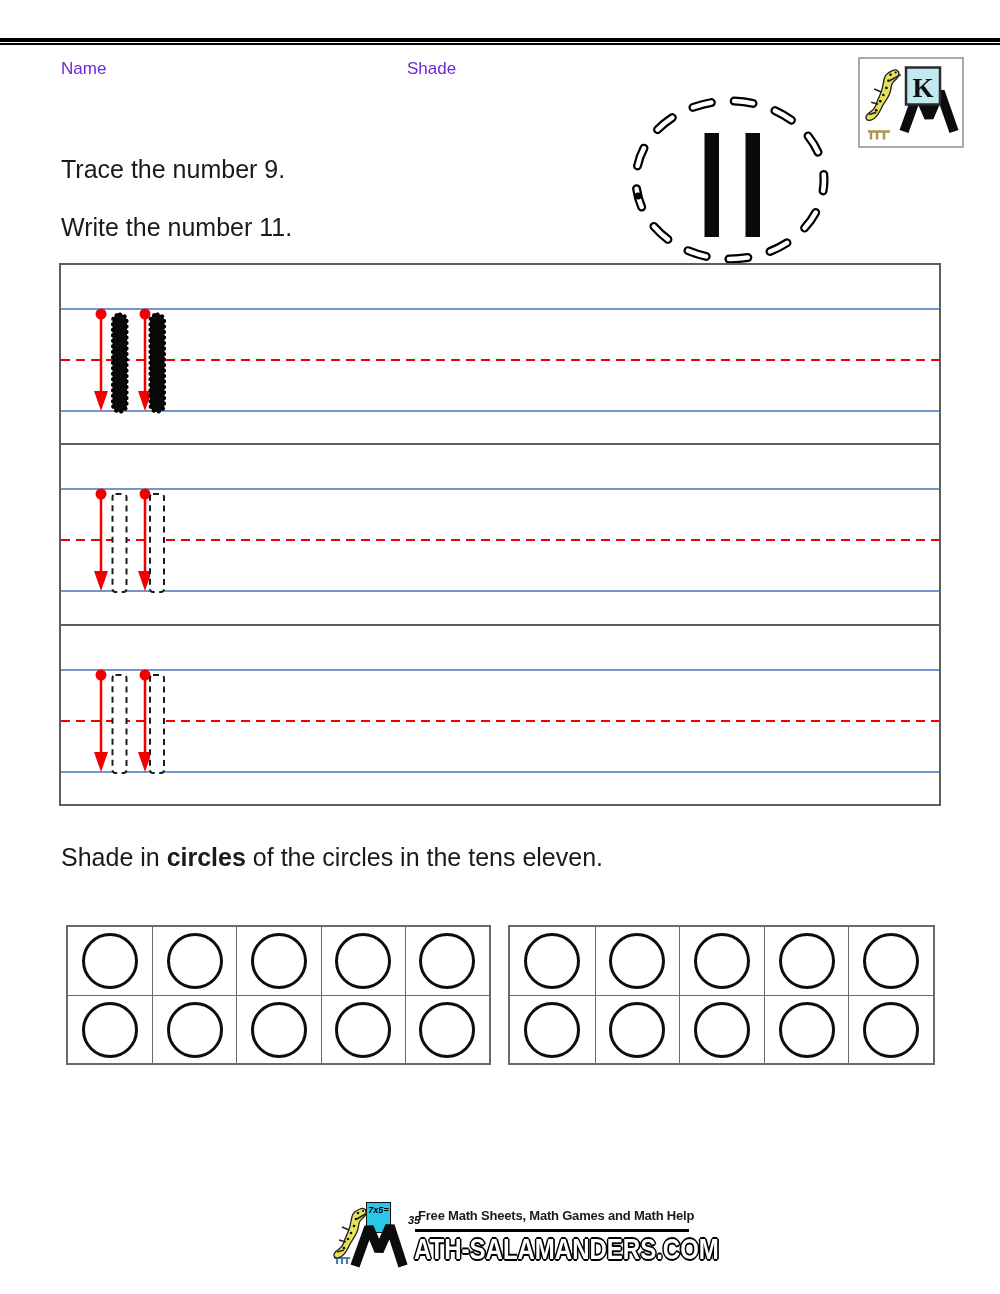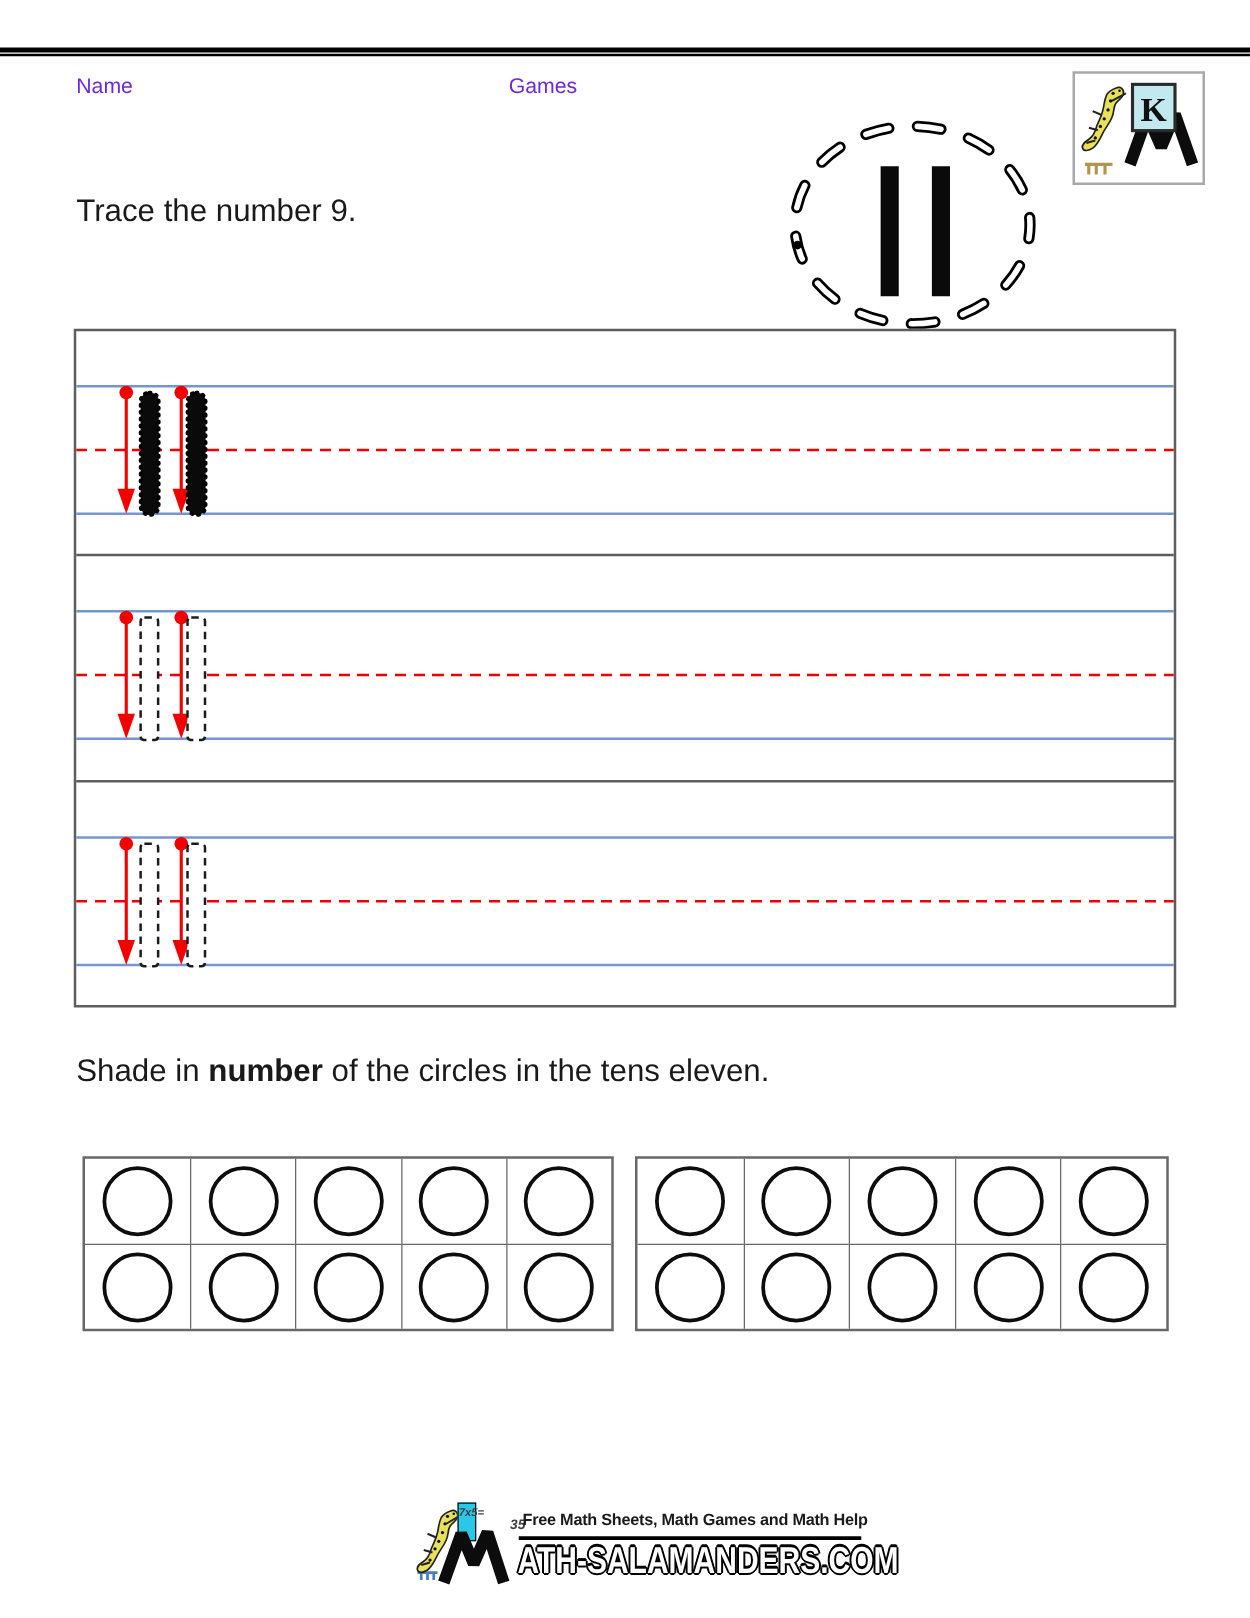--- a/index.html
+++ b/index.html
@@ -46,43 +46,43 @@
               grid-template-columns:repeat(5,1fr);grid-template-rows:1fr 1fr;}
   .tf1{left:66px;} .tf2{left:508px;width:427px;}
   .cell{display:flex;align-items:center;justify-content:center;box-sizing:border-box;}
   .cell.lb{border-left:1.5px solid #686868;}
   .cell.tb{border-top:1.5px solid #686868;}
   .circle{width:50px;height:50px;border:3.5px solid #0d0d0d;border-radius:50%;background:#fff;}
 
   
   .footer{position:absolute;left:330px;top:1198px;width:400px;height:80px;}
   .f-sala{position:absolute;left:0;top:6px;}
-  .f-board{position:absolute;left:36px;top:4px;width:15px;height:31px;background:#2BC7E9;
+  .f-board{position:absolute;left:36px;top:4px;width:25px;height:31px;background:#2BC7E9;
            border:1.5px solid #111;box-sizing:border-box;text-align:center;
-           font-weight:bold;font-style:italic;color:#404040;line-height:1;}
+           font-weight:bold;font-style:italic;color:#000000;line-height:1;}
   .f-board .l1{font-size:9px;margin-top:3px;}
   .f-board .l2{font-size:11px;margin-left:41px;}
   .f-m{position:absolute;left:20px;top:24px;}
   .f-tagline{position:absolute;left:88px;top:10px;font-size:13px;font-weight:bold;
              letter-spacing:-0.2px;white-space:nowrap;color:#1a1a1a;}
   .f-rule{position:absolute;left:85px;top:31px;width:274px;height:3px;background:#000;}
   .f-site{position:absolute;left:84px;top:34px;font-size:30px;font-weight:bold;white-space:nowrap;
           color:#fff;transform:scaleX(0.8);transform-origin:left top;
           text-shadow:-2px 0 0 #000,2px 0 0 #000,0 -2px 0 #000,0 2px 0 #000,
                       -1px -1px 0 #000,1px -1px 0 #000,-1px 1px 0 #000,1px 1px 0 #000;}
 </style>
 </head>
 <body>
 
 <div class="page">
 
   <div class="top-rule"></div>
 
   <span class="lbl name-lbl">Name</span>
-  <span class="lbl date-lbl">Games</span>
+  <span class="lbl date-lbl">Shade</span>
 
   <div class="badge">
     <svg width="102" height="87" viewBox="0 0 102 86">
       <g>
         <path d="M8,72 h22 M11,72 v8 M17,72 v8 M24,72 v8" stroke="#b09550" stroke-width="2.5" fill="none"></path>
       </g>
       <g transform="translate(4,8) scale(1.02)">
         <path d="M28,3 C32,1 35,4 34,8 C33,11 30,12 28,15 C26,18 27,22 25,26 C23,31 20,34 18,38 C16,42 14,47 10,50 C7,52 3,53 2,50 C1,47 4,45 7,43 C10,41 12,37 13,33 C15,28 17,25 18,20 C19,16 19,12 21,8 C23,5 25,4 28,3 Z" fill="#E7E15A" stroke="#222" stroke-width="1.3"></path>
         <path d="M17,24 L10,21 M25,13 L36,7 M14,36 L7,34 M12,44 L5,46" stroke="#222" stroke-width="1.6" fill="none"></path>
         <circle cx="26" cy="7" r="1.3" fill="#111"></circle>
@@ -96,20 +96,21 @@
       <g>
         <path d="M44,72 L58,33 L69,58 L80,32 L94,72" stroke="#0c0c0c" stroke-width="9.5" fill="none" stroke-linejoin="bevel"></path>
       </g>
       <rect x="46" y="8" width="34" height="37" fill="#C2E9F0" stroke="#2a2a2a" stroke-width="2.5"></rect>
       <text x="63" y="37" text-anchor="middle" font-family="Liberation Serif, serif" font-weight="bold" font-size="27" fill="#111">K</text>
     </svg>
   </div>
 
 
   <p class="instr trace">Trace the number 9.</p>
+  <p class="instr write">Write the number 11.</p>
 
   <svg class="number-circle" width="206" height="172" viewBox="0 0 206 172">
     <ellipse cx="100" cy="86" rx="94" ry="79" fill="none" stroke="#000" stroke-width="9" stroke-dasharray="19 23" stroke-dashoffset="8" stroke-linecap="round"></ellipse>
     <ellipse cx="100" cy="86" rx="94" ry="79" fill="none" stroke="#fff" stroke-width="4.5" stroke-dasharray="19 23" stroke-dashoffset="8" stroke-linecap="round"></ellipse>
     <circle cx="8" cy="102" r="3.5" fill="#000"></circle>
     <rect x="74.5" y="39" width="14.5" height="104" fill="#0a0a0a"></rect>
     <rect x="115.5" y="39" width="14.5" height="104" fill="#0a0a0a"></rect>
   </svg>
 
   <div class="practice-box">
@@ -165,21 +166,21 @@
           <g>
     <circle cx="84" cy="49" r="5.5" fill="#F20000"></circle>
     <line x1="84" y1="49" x2="84" y2="127" stroke="#F20000" stroke-width="2.5"></line>
     <polygon points="77,126 91,126 84,146" fill="#F20000"></polygon>
     <rect x="89" y="49" width="14" height="98" rx="3" fill="#fff" stroke="#1c1c1c" stroke-width="2" stroke-dasharray="6 4.5"></rect>
           </g>
         </svg>
       </div>
     </div>
 
-  <p class="instr shade"><span>Shade in </span><b>number</b><span> of the circles in the tens eleven.</span></p>
+  <p class="instr shade"><span>Shade in </span><b>circles</b><span> of the circles in the tens eleven.</span></p>
 
   <div class="tens-frame tf1">
       <div class="cell">
         <div class="circle"></div>
       </div>
       <div class="cell lb">
         <div class="circle"></div>
       </div>
       <div class="cell lb">
         <div class="circle"></div>

